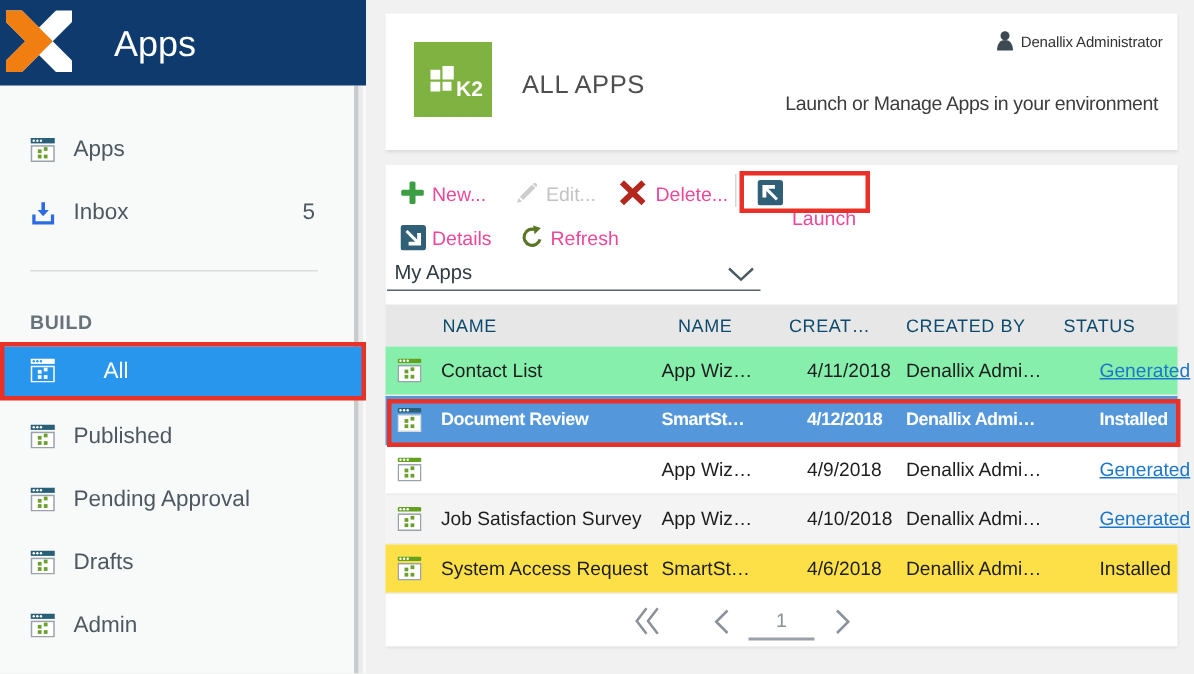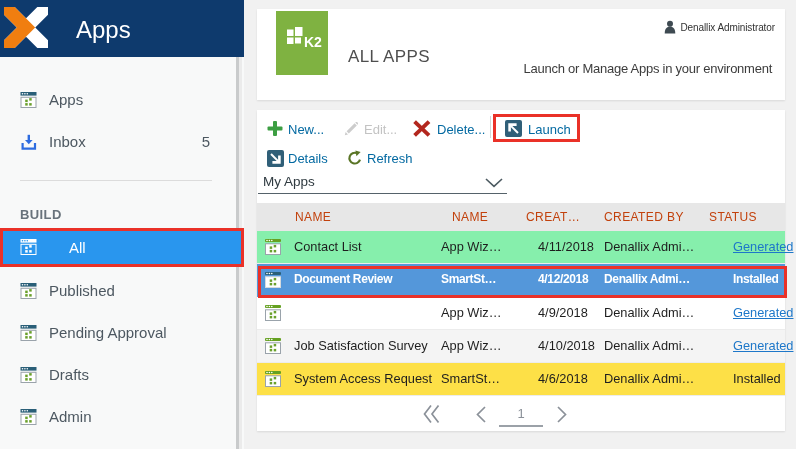--- a/index.html
+++ b/index.html
@@ -19,30 +19,30 @@
   .mitem .badge{position:absolute;right:26px;top:7px;}
   #buildlbl{left:20px;top:207px;font-size:13px;font-weight:bold;color:#68727b;letter-spacing:.4px;}
   #sep1{left:20px;top:180px;width:192px;height:1px;background:#dcdcdc;}
   #allitem{left:0;top:231px;width:244px;height:33px;background:#2996ee;}
   #allitem .ic{position:absolute;left:20px;top:8px;}
   #allitem .tx{position:absolute;left:49px;top:8px;color:#fff;font-size:15px;margin-left:20px;}
   
   .card{position:absolute;background:#fff;box-shadow:0 1px 2px rgba(0,0,0,.10);}
   #card1{left:257px;top:9px;width:528px;height:91px;}
   #card2{left:257px;top:110px;width:528px;height:321px;}
-  #k2logo{left:19px;top:2px;width:52px;height:64px;background:#7fb241;}
+  #k2logo{left:19px;top:19px;width:52px;height:50px;background:#7fb241;}
   #allapps{left:91px;top:38px;font-size:17px;color:#4e4e4e;letter-spacing:0.4px;}
   #userrow{right:10px;top:11px;font-size:10px;letter-spacing:-0.1px;color:#333;}
   #subtitle{right:13px;top:52px;font-size:13px;letter-spacing:-0.25px;color:#3c3c3c;}
   
-  .tbtxt{font-size:13px;color:#0369a1;}
+  .tbtxt{font-size:13px;color:#ec4899;}
   .tbdis{color:#c3c3c3;}
   
   #thead{left:0;top:93px;width:528px;height:28px;background:#e7e7e7;}
-  .hcell{position:absolute;top:7px;font-size:12px;color:#c2410c;letter-spacing:.4px;}
+  .hcell{position:absolute;top:7px;font-size:12px;color:#0c4a6e;letter-spacing:.4px;}
   .row{position:absolute;left:0;width:528px;height:33px;font-size:12.8px;color:#1e1e1e;box-shadow:inset 0 -1px 0 #ececec;}
   .row .c0{position:absolute;left:8px;top:8px;}
   .cell{position:absolute;top:8px;white-space:nowrap;}
   .c1{left:37px;} .c2{left:184px;} .c3{left:281px;} .c4{left:347px;} .c5{left:476px;}
   .lnk{color:#1d77c9;text-decoration:underline;}
   .selrow{background:#5497da;color:#fff;font-weight:bold;font-size:12px;letter-spacing:-0.35px;box-shadow:none;}
   
   .pgr{position:absolute;top:293px;color:#8b9199;}
   
   .redrect{position:absolute;border:3px solid #ea3128;box-sizing:border-box;}
@@ -199,21 +199,21 @@
     <path d="M1.6,1.6 L16,15.4" stroke="#b3271e" stroke-width="3.9"></path>
     <path d="M16,1.6 L1.6,15.4" stroke="#b3271e" stroke-width="3.9"></path>
   </svg>
   <div class="abs tbtxt" style="left:180px;top:12px">Delete...</div>
   <div class="abs" style="left:233px;top:6px;width:1px;height:22px;background:#d7d7d7"></div>
   <svg class="abs" style="left:248px;top:10px" width="17" height="17" viewBox="0 0 17 17">
     <rect x="0" y="0" width="17" height="17" rx="2" fill="#305f78"></rect>
     <path d="M11.6,4.6 L4.6,4.6 L4.6,11.6" fill="none" stroke="#fff" stroke-width="2.6"></path>
     <path d="M5.4,5.4 L13,13" stroke="#fff" stroke-width="2"></path>
   </svg>
-  <div class="abs tbtxt" style="left:271px;top:12px">Launch</div>
+  <div class="abs tbtxt" style="left:271px;top:28px">Launch</div>
 
   <svg class="abs" style="left:10px;top:40px" width="17" height="17" viewBox="0 0 17 17">
     <rect x="0" y="0" width="17" height="17" rx="2" fill="#305f78"></rect>
     <path d="M5.4,12.4 L12.4,12.4 L12.4,5.4" fill="none" stroke="#fff" stroke-width="2.6"></path>
     <path d="M4,4 L11.6,11.6" stroke="#fff" stroke-width="2"></path>
   </svg>
   <div class="abs tbtxt" style="left:31px;top:41px">Details</div>
   <svg class="abs" style="left:90px;top:40px" width="16" height="16" viewBox="0 0 16 16">
     <path d="M13,9.6 A5.4,5.4 0 1 1 9.8,3.1" fill="none" stroke="#5a7526" stroke-width="2.1"></path>
     <polygon points="8.4,0.4 13.6,2 9.4,6.2" fill="#5a7526"></polygon>

